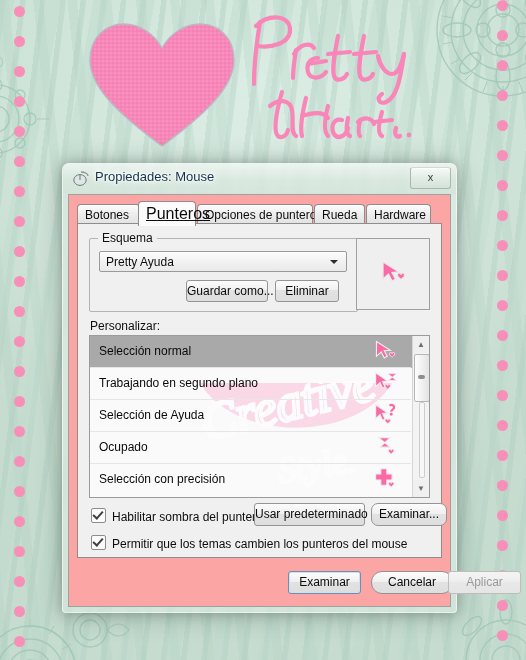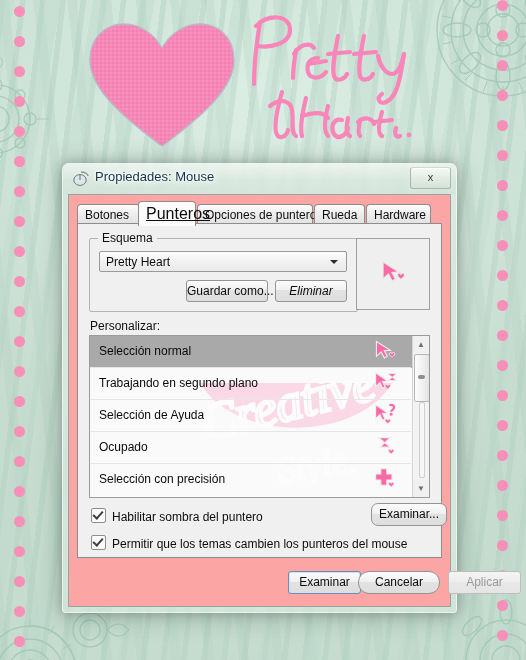--- a/index.html
+++ b/index.html
@@ -155,21 +155,21 @@
   .btn{
     border:1px solid #949494;border-radius:3px;
     background:linear-gradient(to bottom,#fcfcfc,#f0f0f0 46%,#e2e2e2 47%,#dedede);
     font-size:12px;color:#0c0c0c;text-align:center;
     box-sizing:border-box;cursor:default;
     font-family:"Liberation Sans",sans-serif;
     white-space:nowrap;
   }
   .btn.disabled{color:#9a9a9a;background:linear-gradient(to bottom,#f4f4f4,#eeeeee 46%,#e8e8e8 47%,#e5e5e5);border-color:#bdbdbd;}
   #btn-guardar{position:absolute;left:96px;top:41px;width:82px;height:22px;line-height:20px;}
-  #btn-eliminar{position:absolute;left:185px;top:41px;width:72px;height:22px;line-height:20px;font-style:italic;}
+  #btn-eliminar{position:absolute;left:185px;top:41px;width:64px;height:22px;line-height:20px;}
 
   
   #preview{
     position:absolute;right:11px;top:14px;width:74px;height:72px;
     border:1px solid #a0a0a0;background:#efefef;box-sizing:border-box;
   }
   #preview-cursor{position:absolute;left:22px;top:20px;}
 
   
   #lbl-personalizar{position:absolute;left:12px;top:95px;font-size:12px;color:#0e0e0e;}
@@ -227,21 +227,21 @@
   .cbox.on::after{
     content:"";position:absolute;left:3px;top:0px;width:4px;height:8px;
     border:solid #3e3e3e;border-width:0 2px 2px 0;transform:rotate(42deg);
   }
   #btn-predet{position:absolute;left:176px;top:279px;width:111px;height:23px;line-height:21px;}
   #btn-examinar{position:absolute;left:293px;top:279px;width:76px;height:23px;line-height:21px;border-radius:7px;}
 
   
   #btn-aceptar{position:absolute;left:219px;bottom:12px;width:73px;height:23px;line-height:21px;
      border-color:#6d8fb4;box-shadow:0 0 0 1px #cfe0f0 inset;}
-  #btn-cancelar{position:absolute;left:289px;bottom:12px;width:82px;height:23px;line-height:21px;border-radius:11px;}
+  #btn-cancelar{position:absolute;left:302px;bottom:12px;width:82px;height:23px;line-height:21px;border-radius:11px;}
   #btn-aplicar{position:absolute;left:379px;bottom:12px;width:73px;height:23px;line-height:21px;}
 </style>
 </head>
 <body>
 
 <div id="wallpaper">
   <div class="wp-base"></div>
   <div class="wp-zebra"></div>
   <div class="wp-zebra2"></div>
   <div class="wp-vig"></div>
@@ -433,21 +433,21 @@
       <div class="tab" style="left:120px;width:116px;">Opciones de puntero</div>
       <div class="tab" style="left:237px;width:51px;">Rueda</div>
       <div class="tab" style="left:289px;width:65px;">Hardware</div>
     </div>
 
     <div id="tabpage">
 
       <div id="grp-esquema">
         <div id="grp-esquema-label">Esquema</div>
         <div id="combo">
-          <div id="combo-text">Pretty Heart</div>
+          <div id="combo-text">Pretty Ayuda</div>
           <div id="combo-arrow"></div>
         </div>
         <div id="btn-guardar" class="btn">Guardar como...</div>
         <div id="btn-eliminar" class="btn">Eliminar</div>
       </div>
 
       <div id="preview">
         <svg id="preview-cursor" width="30" height="30" viewBox="0 0 30 30">
           <path d="M4 3 L4 20 L9.5 15 L13 22 L16.5 20 L13 13.5 L20 13 Z" fill="#fb6aa6" stroke="#e8e8e8" stroke-width="1.3"></path>
           <path d="M22 16 c0-2.2 3.4-2.2 3.4 0 c0 2-3.4 4-3.4 4 c0 0-3.4-2-3.4-4 c0-2.2 3.4-2.2 3.4 0 z" fill="#fb6aa6" stroke="#e8e8e8" stroke-width="1"></path>
@@ -519,20 +519,21 @@
         </div>
       </div>
 
       <div id="cb1" class="cbrow">
         <span class="cbox on"></span><span>Habilitar sombra del puntero</span>
       </div>
       <div id="cb2" class="cbrow">
         <span class="cbox on"></span><span>Permitir que los temas cambien los punteros del mouse</span>
       </div>
 
+      <div id="btn-predet" class="btn">Usar predeterminado</div>
       <div id="btn-examinar" class="btn">Examinar...</div>
     </div>
 
     <div id="btn-aceptar" class="btn">Examinar</div>
     <div id="btn-cancelar" class="btn">Cancelar</div>
     <div id="btn-aplicar" class="btn disabled">Aplicar</div>
   </div>
 </div>
 
 </body></html>

